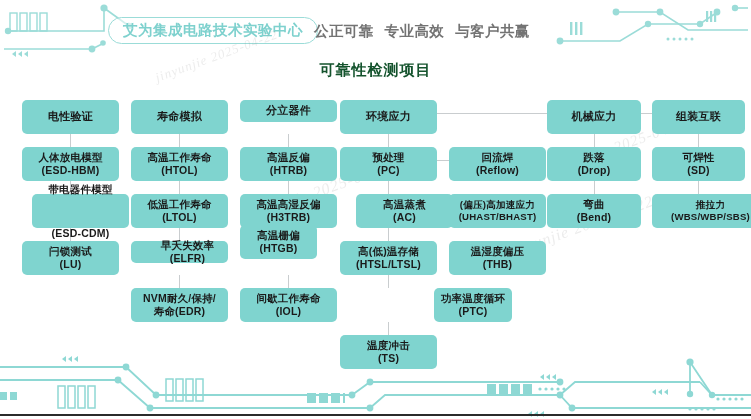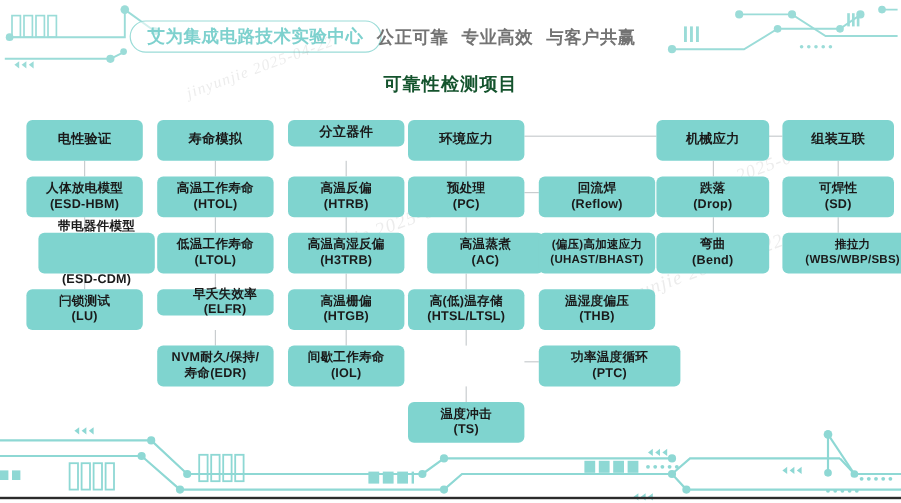--- a/index.html
+++ b/index.html
@@ -198,21 +198,21 @@
       <span>分立器件</span>
     </div>
     <div class="node" style="left:240px;top:55px;width:97px;height:34px;">
       <span>高温反偏</span>
       <span class="l2">(HTRB)</span>
     </div>
     <div class="node" style="left:240px;top:102px;width:97px;height:34px;">
       <span>高温高湿反偏</span>
       <span class="l2">(H3TRB)</span>
     </div>
-    <div class="node" style="left:240px;top:149px;width:97px;height:34px;">
+    <div class="node" style="left:240px;top:133px;width:77px;height:34px;">
       <span>高温栅偏</span>
       <span class="l2">(HTGB)</span>
     </div>
     <div class="node" style="left:240px;top:196px;width:97px;height:34px;">
       <span>间歇工作寿命</span>
       <span class="l2">(IOL)</span>
     </div>
 
     <div class="node head" style="left:340px;top:8px;width:97px;height:34px;">
       <span>环境应力</span>
@@ -239,21 +239,21 @@
       <span class="l2">(Reflow)</span>
     </div>
     <div class="node" style="left:449px;top:102px;width:97px;height:34px;font-size:9.6px;">
       <span>(偏压)高加速应力</span>
       <span class="l2">(UHAST/BHAST)</span>
     </div>
     <div class="node" style="left:449px;top:149px;width:97px;height:34px;">
       <span>温湿度偏压</span>
       <span class="l2">(THB)</span>
     </div>
-    <div class="node" style="left:449px;top:196px;width:118px;height:34px;">
+    <div class="node" style="left:434px;top:196px;width:78px;height:34px;">
       <span>功率温度循环</span>
       <span class="l2">(PTC)</span>
     </div>
 
     <div class="node head" style="left:547px;top:8px;width:94px;height:34px;">
       <span>机械应力</span>
     </div>
     <div class="node" style="left:547px;top:55px;width:94px;height:34px;">
       <span>跌落</span>
       <span class="l2">(Drop)</span>

